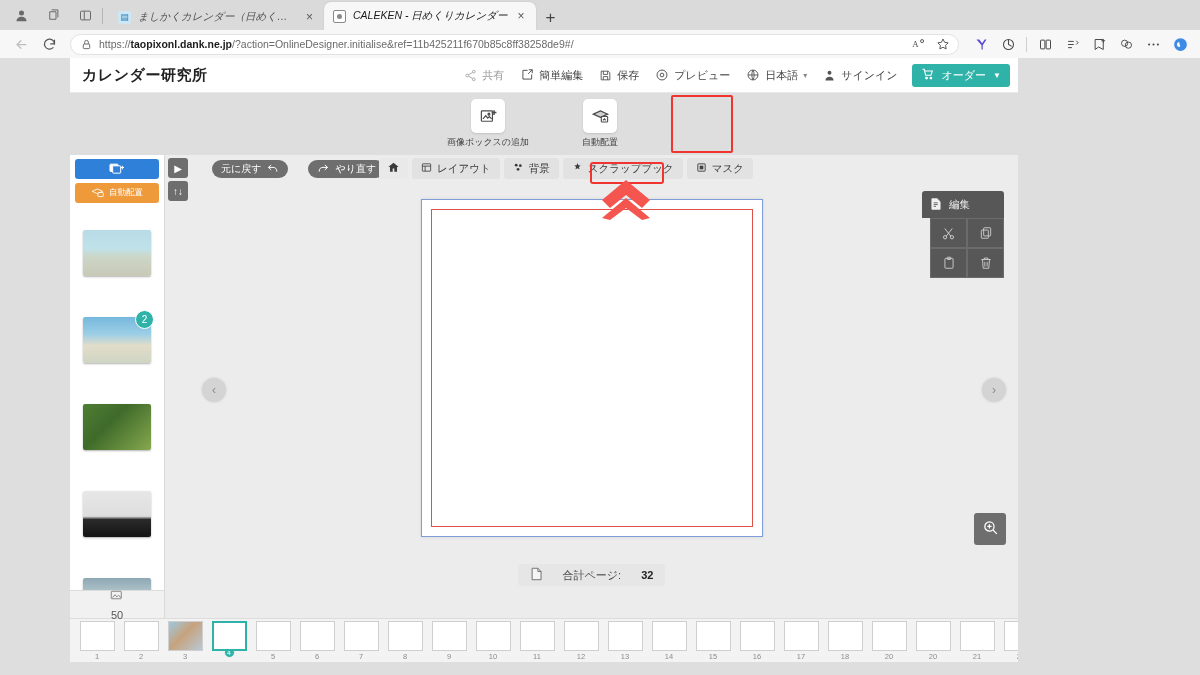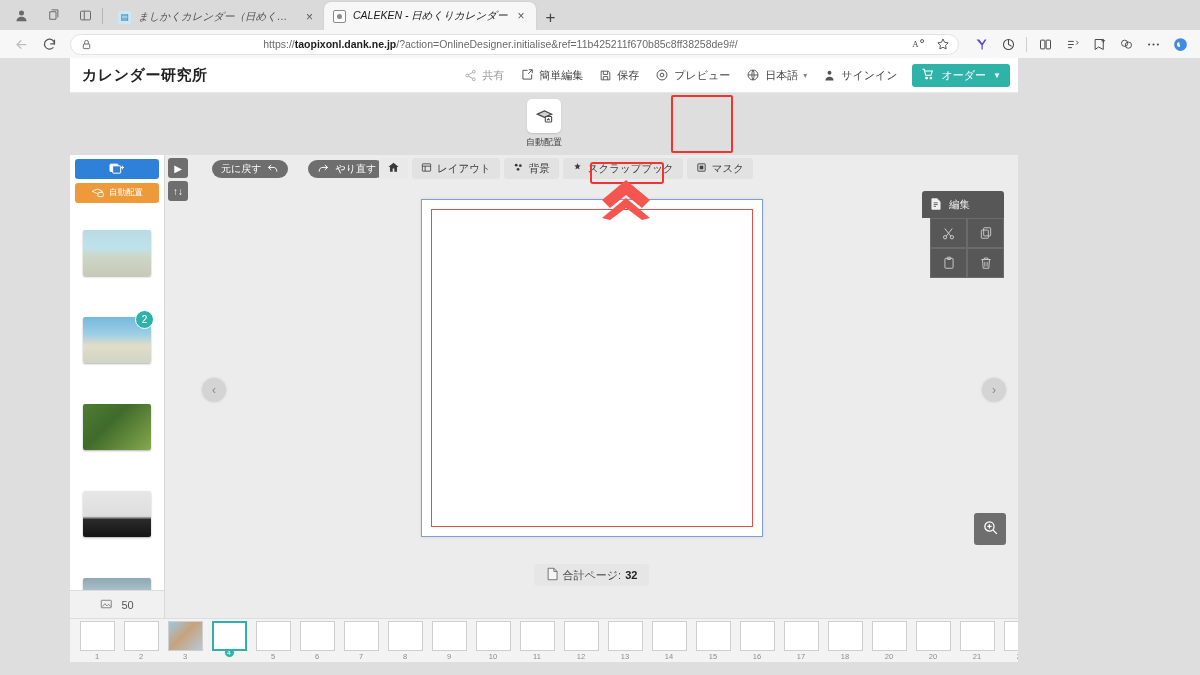--- a/index.html
+++ b/index.html
@@ -49,21 +49,21 @@
     gap: 2px;
   }
   .nav-btn { width: 26px; height: 24px; display: flex; align-items: center; justify-content: center; color: #555; border-radius: 4px; }
   .nav-btn.disabled { color: #bdbdbd; }
   .omnibox {
     flex: 1; height: 21px; background: #ffffff; border-radius: 11px;
     display: flex; align-items: center; padding: 0 6px 0 10px; margin: 0 6px;
     border: 1px solid #e2e2e2; gap: 7px;
   }
   .omnibox .lockico { color: #606060; display: flex; }
-  .url { flex: 1; font-size: 10.5px; color: #6a6a6a; white-space: nowrap; overflow: hidden; text-align: center; }
+  .url { flex: 1; font-size: 10.5px; color: #6a6a6a; white-space: nowrap; overflow: hidden; }
   .url b { color: #1d1d1d; font-weight: 700; }
   .omni-ico { color: #4d4d4d; width: 18px; display: flex; align-items: center; justify-content: center; }
   .ext-icons { display: flex; align-items: center; gap: 3px; padding-left: 2px; }
   .ext { width: 24px; height: 24px; display: flex; align-items: center; justify-content: center; color: #4a4a4a; border-radius: 4px; }
   .vdivider { width: 1px; height: 15px; background: #cfcfcf; margin: 0 3px; }
 
   
   .app-window { position: absolute; top: 58px; left: 70px; width: 948px; height: 604px; background: #ffffff; }
 
   .app-header {
@@ -111,21 +111,21 @@
   .thumb-wrap { height: 87px; display: flex; align-items: center; justify-content: center; position: relative; }
   .thumb {
     width: 68px; height: 46px; border-radius: 2px; position: relative;
     box-shadow: 0 1px 2px rgba(0,0,0,.3); overflow: hidden;
   }
   .badge {
     position: absolute; top: -6px; right: -7px; width: 19px; height: 19px; border-radius: 50%;
     background: #2fb3a8; color: #fff; font-size: 10px; display: flex; align-items: center; justify-content: center;
     border: 1.5px solid #fff;
   }
-  .rail-footer { height: 28px; background: #f1f1f1; border-top: 1px solid #dcdcdc; display: flex; align-items: center; justify-content: center; gap: 6px; font-size: 11px; color: #555; }
+  .rail-footer { height: 28px; background: #f1f1f1; border-top: 1px solid #dcdcdc; display: flex; align-items: center; justify-content: center; gap: 6px; font-size: 11px; color: #555; flex-direction: column; }
 
   
   .ph1 { background: linear-gradient(#b9dbe6 0%, #bfe2ea 40%, #cdd6c8 58%, #c8c9b6 100%); }
   .ph2 { background: linear-gradient(#76b8dd 0%, #9dcfe6 38%, #e2ddc9 62%, #cfd5c4 100%); }
   .ph3 { background: linear-gradient(135deg,#4e7d33 0%, #3f6b2a 40%, #86a84e 100%); }
   .ph4 { background: linear-gradient(#e7e7e7 0%, #dedede 55%, #2a2a2a 62%, #141414 100%); }
   .ph5 { background: linear-gradient(#8fa8b4 0%, #b6c9cf 38%, #6f8a5c 66%, #4d6b45 100%); }
 
   
   .canvas-area { flex: 1; position: relative; background: #ececec; }
@@ -167,21 +167,21 @@
     height: 27px; background: #575757; color: #efefef; font-size: 10.5px;
     display: flex; align-items: center; gap: 6px; padding: 0 7px;
     border-radius: 3px 3px 0 0; width: 82px; margin-left: -8px;
   }
   .edit-grid { display: grid; grid-template-columns: 1fr 1fr; background: #575757; border-radius: 0 0 3px 3px; }
   .edit-cell { height: 30px; display: flex; align-items: center; justify-content: center; color: #d4d4d4; border: 1px solid #6b6b6b; }
 
   .total-pages {
     position: absolute; bottom: 4px; left: 50%; transform: translateX(-50%);
     height: 22px; background: #e6e6e6; border-radius: 3px;
-    display: flex; align-items: center; gap: 4px; padding: 0 12px;
+    display: flex; align-items: center; gap: 20px; padding: 0 12px;
     font-size: 11px; color: #4a4a4a;
   }
   .total-pages b { color: #222; font-weight: 700; }
 
   
   .page-strip {
     height: 44px; background: #f3f3f3; border-top: 1px solid #dcdcdc;
     display: flex; align-items: center; padding: 0 6px; gap: 0; overflow: hidden;
   }
   .pstrip-inner { display: flex; gap: 2px; }
@@ -415,20 +415,31 @@
               <circle cx="17" cy="19" r="1.5" fill="currentColor"></circle>
             </svg>
         </span>
         <span>オーダー</span>
         <span class="caret">▼</span>
       </span>
     </div>
 
     <div class="tool-row">
 
+      <div class="tool">
+        <span class="tbox">
+          <svg width="19" height="19" viewBox="0 0 24 24" fill="none" stroke="currentColor" stroke-width="1.5">
+              <rect x="3" y="5" width="14" height="13" rx="1"></rect>
+              <path d="M5 15l3.5-4 2.5 3 2-2 3 3"></path>
+              <circle cx="12.5" cy="9" r="1.2" fill="currentColor"></circle>
+              <path d="M19 4v6M16 7h6" stroke-width="1.9"></path>
+            </svg>
+        </span>
+        <span class="tlabel">画像ボックスの追加</span>
+      </div>
 
 
       <div class="tool">
         <span class="tbox">
           <svg width="19" height="19" viewBox="0 0 24 24" fill="none" stroke="currentColor" stroke-width="1.4">
               <path d="M3 9l9-4 9 4-9 4z" fill="currentColor" opacity=".25"></path>
               <path d="M3 9l9-4 9 4-9 4z"></path>
               <rect x="13" y="12" width="8" height="7" rx="1"></rect>
               <path d="M15 17l2-2 1.6 1.8"></path>
             </svg>

